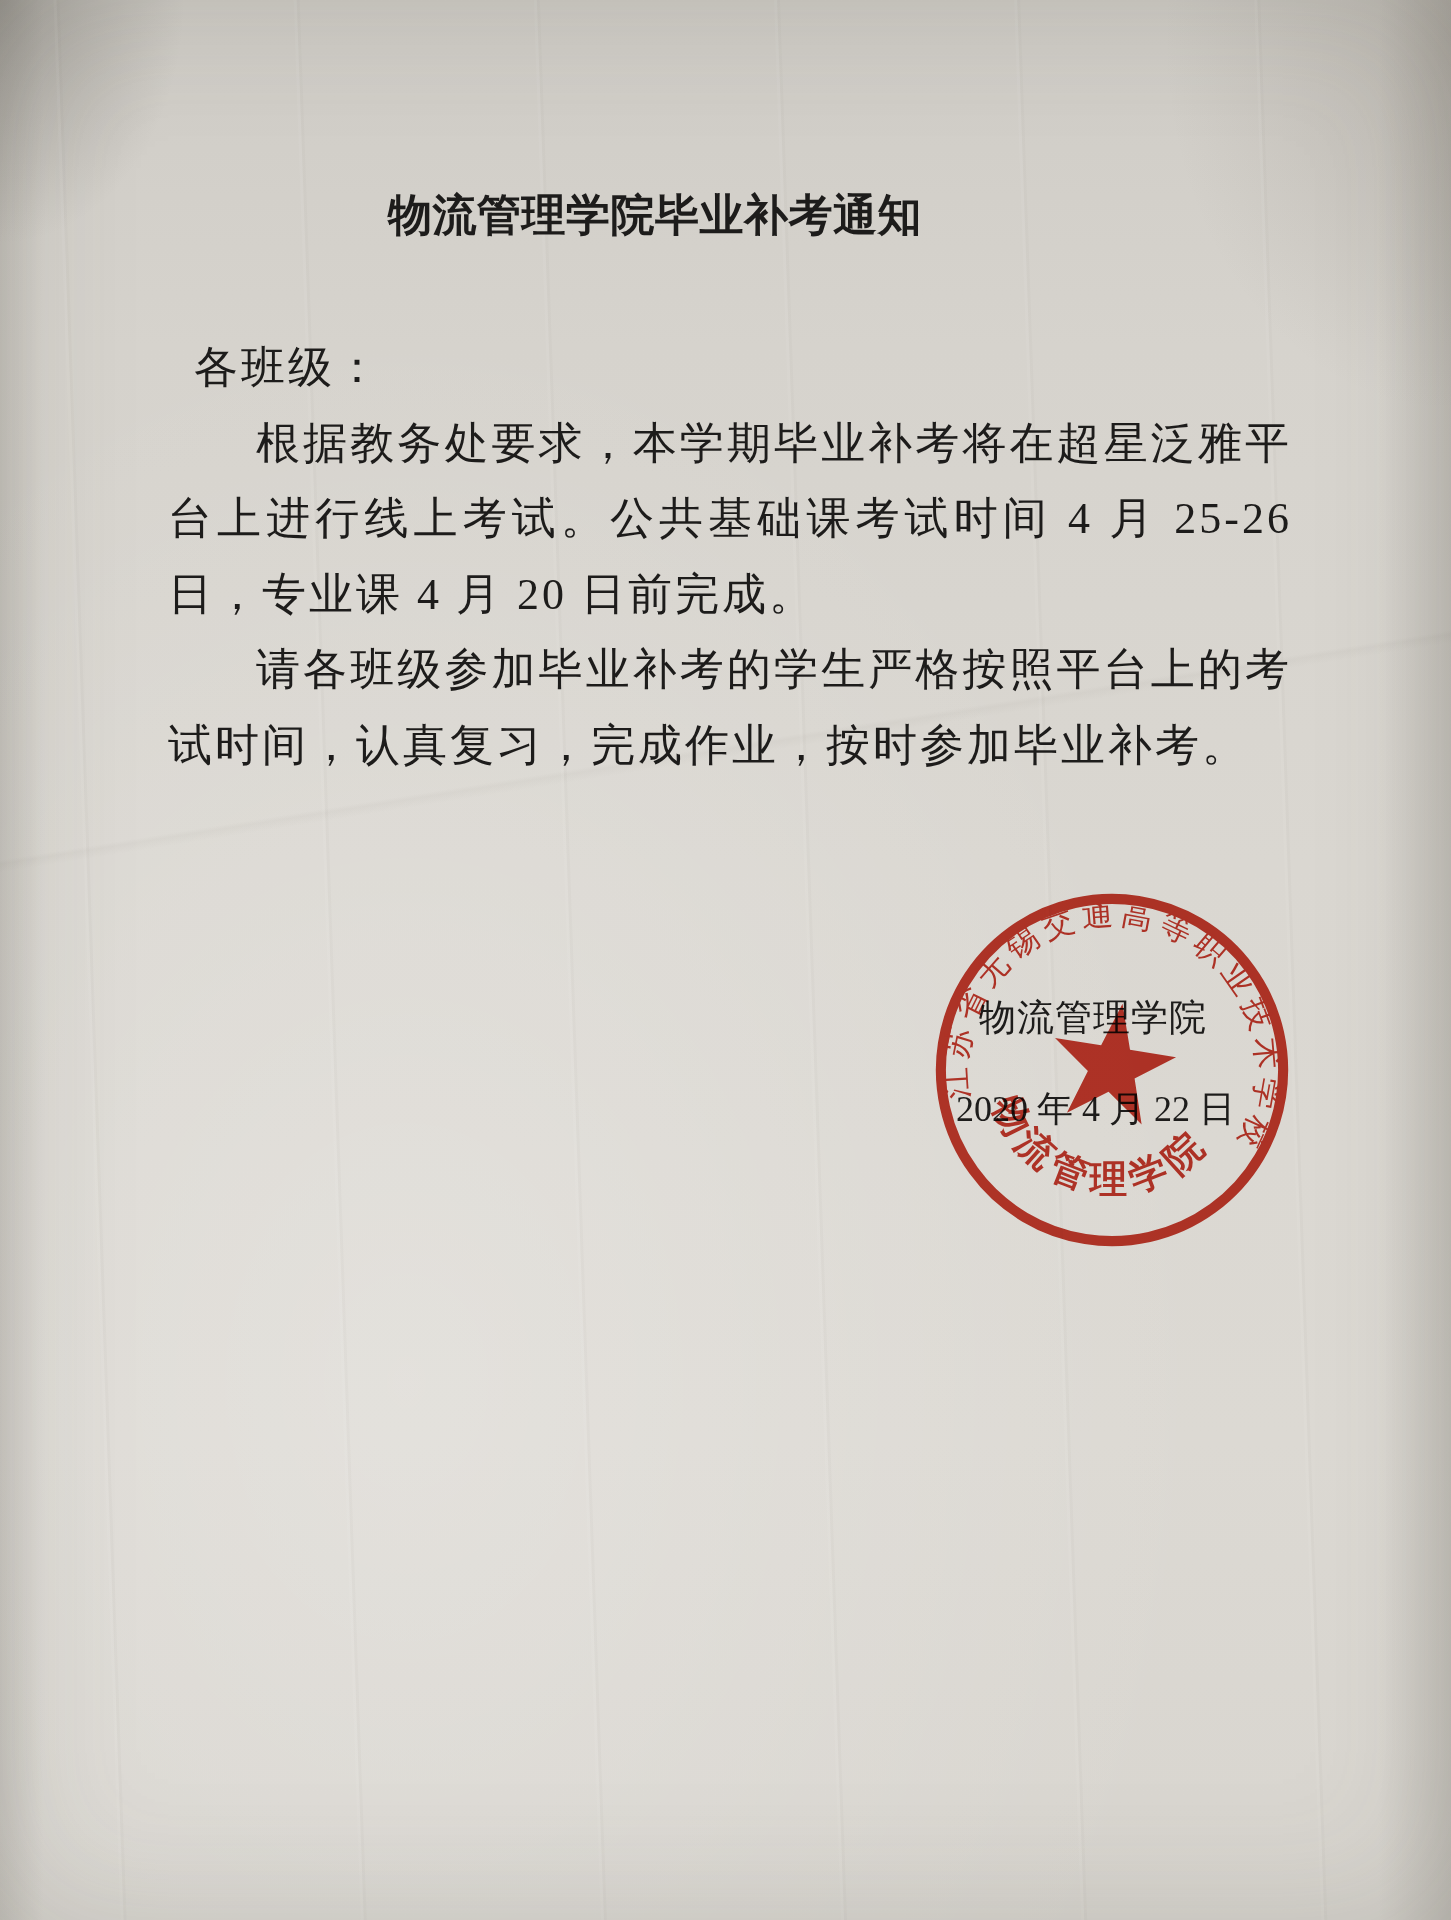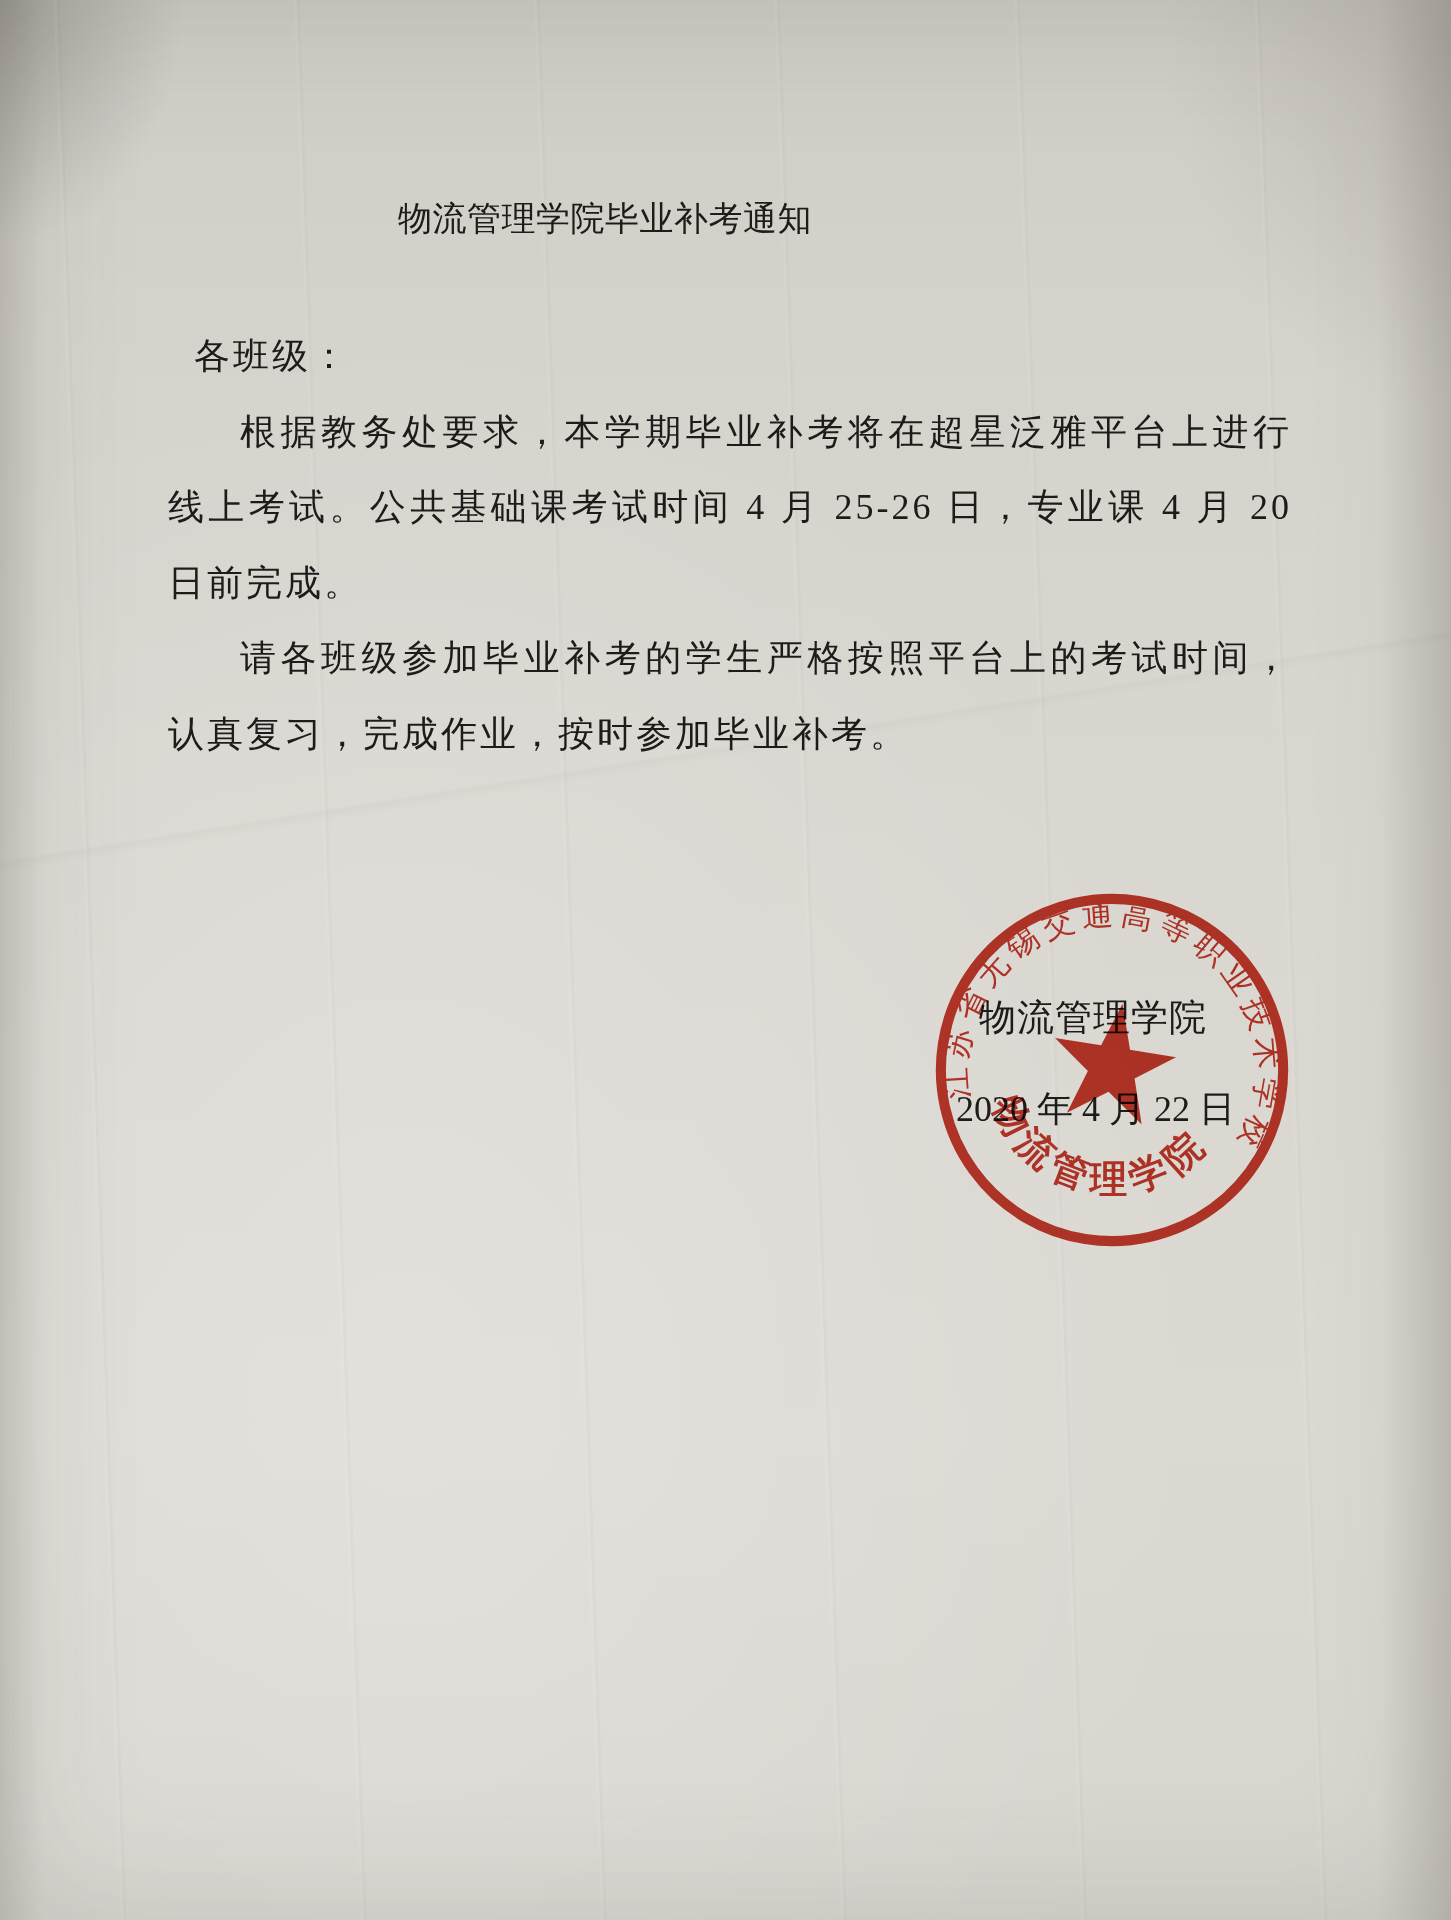--- a/index.html
+++ b/index.html
@@ -23,26 +23,26 @@
     background:
       repeating-linear-gradient(88deg, rgba(255,255,255,0) 0 120px, rgba(255,255,255,.05) 121px 123px, rgba(120,114,105,.04) 124px 126px, rgba(255,255,255,0) 127px 240px),
       linear-gradient(171deg, rgba(120,114,105,0) 40%, rgba(120,114,105,.05) 40.2%, rgba(120,114,105,0) 40.6%);
   }
   .photo::after{ 
     content:"";position:absolute;inset:0;
     box-shadow:inset 0 0 140px rgba(80,75,68,.18);
   }
   .doc{position:absolute;inset:0;color:#1d1c1b;}
   .title{
-    position:absolute;top:186px;left:388px;margin:10px;
-    font-size:34px;font-weight:400;letter-spacing:0.5px;white-space:nowrap;
+    position:absolute;top:186px;left:388px;margin:0;
+    font-size:44px;font-weight:700;letter-spacing:0.5px;white-space:nowrap;
   }
   .body-block{
-    position:absolute;top:319px;left:168px;width:1124px;
-    font-size:36px;line-height:75.5px;letter-spacing:3px;
+    position:absolute;top:330px;left:168px;width:1124px;
+    font-size:44px;line-height:75.5px;letter-spacing:3px;
     text-align:justify;text-justify:inter-ideograph;
   }
   .body-block p{margin:0;text-indent:2em;}
   .body-block p.salutation{text-indent:0;padding-left:26px;}
   .sig-block{position:absolute;right:216px;top:993px;text-align:right;}
   .sig-line{font-size:37px;letter-spacing:1px;padding-right:28px;white-space:nowrap;}
   .date-line{font-size:36px;margin-top:42px;white-space:nowrap;}
   
   .seal{
     position:absolute;left:928px;top:886px;width:368px;height:368px;

